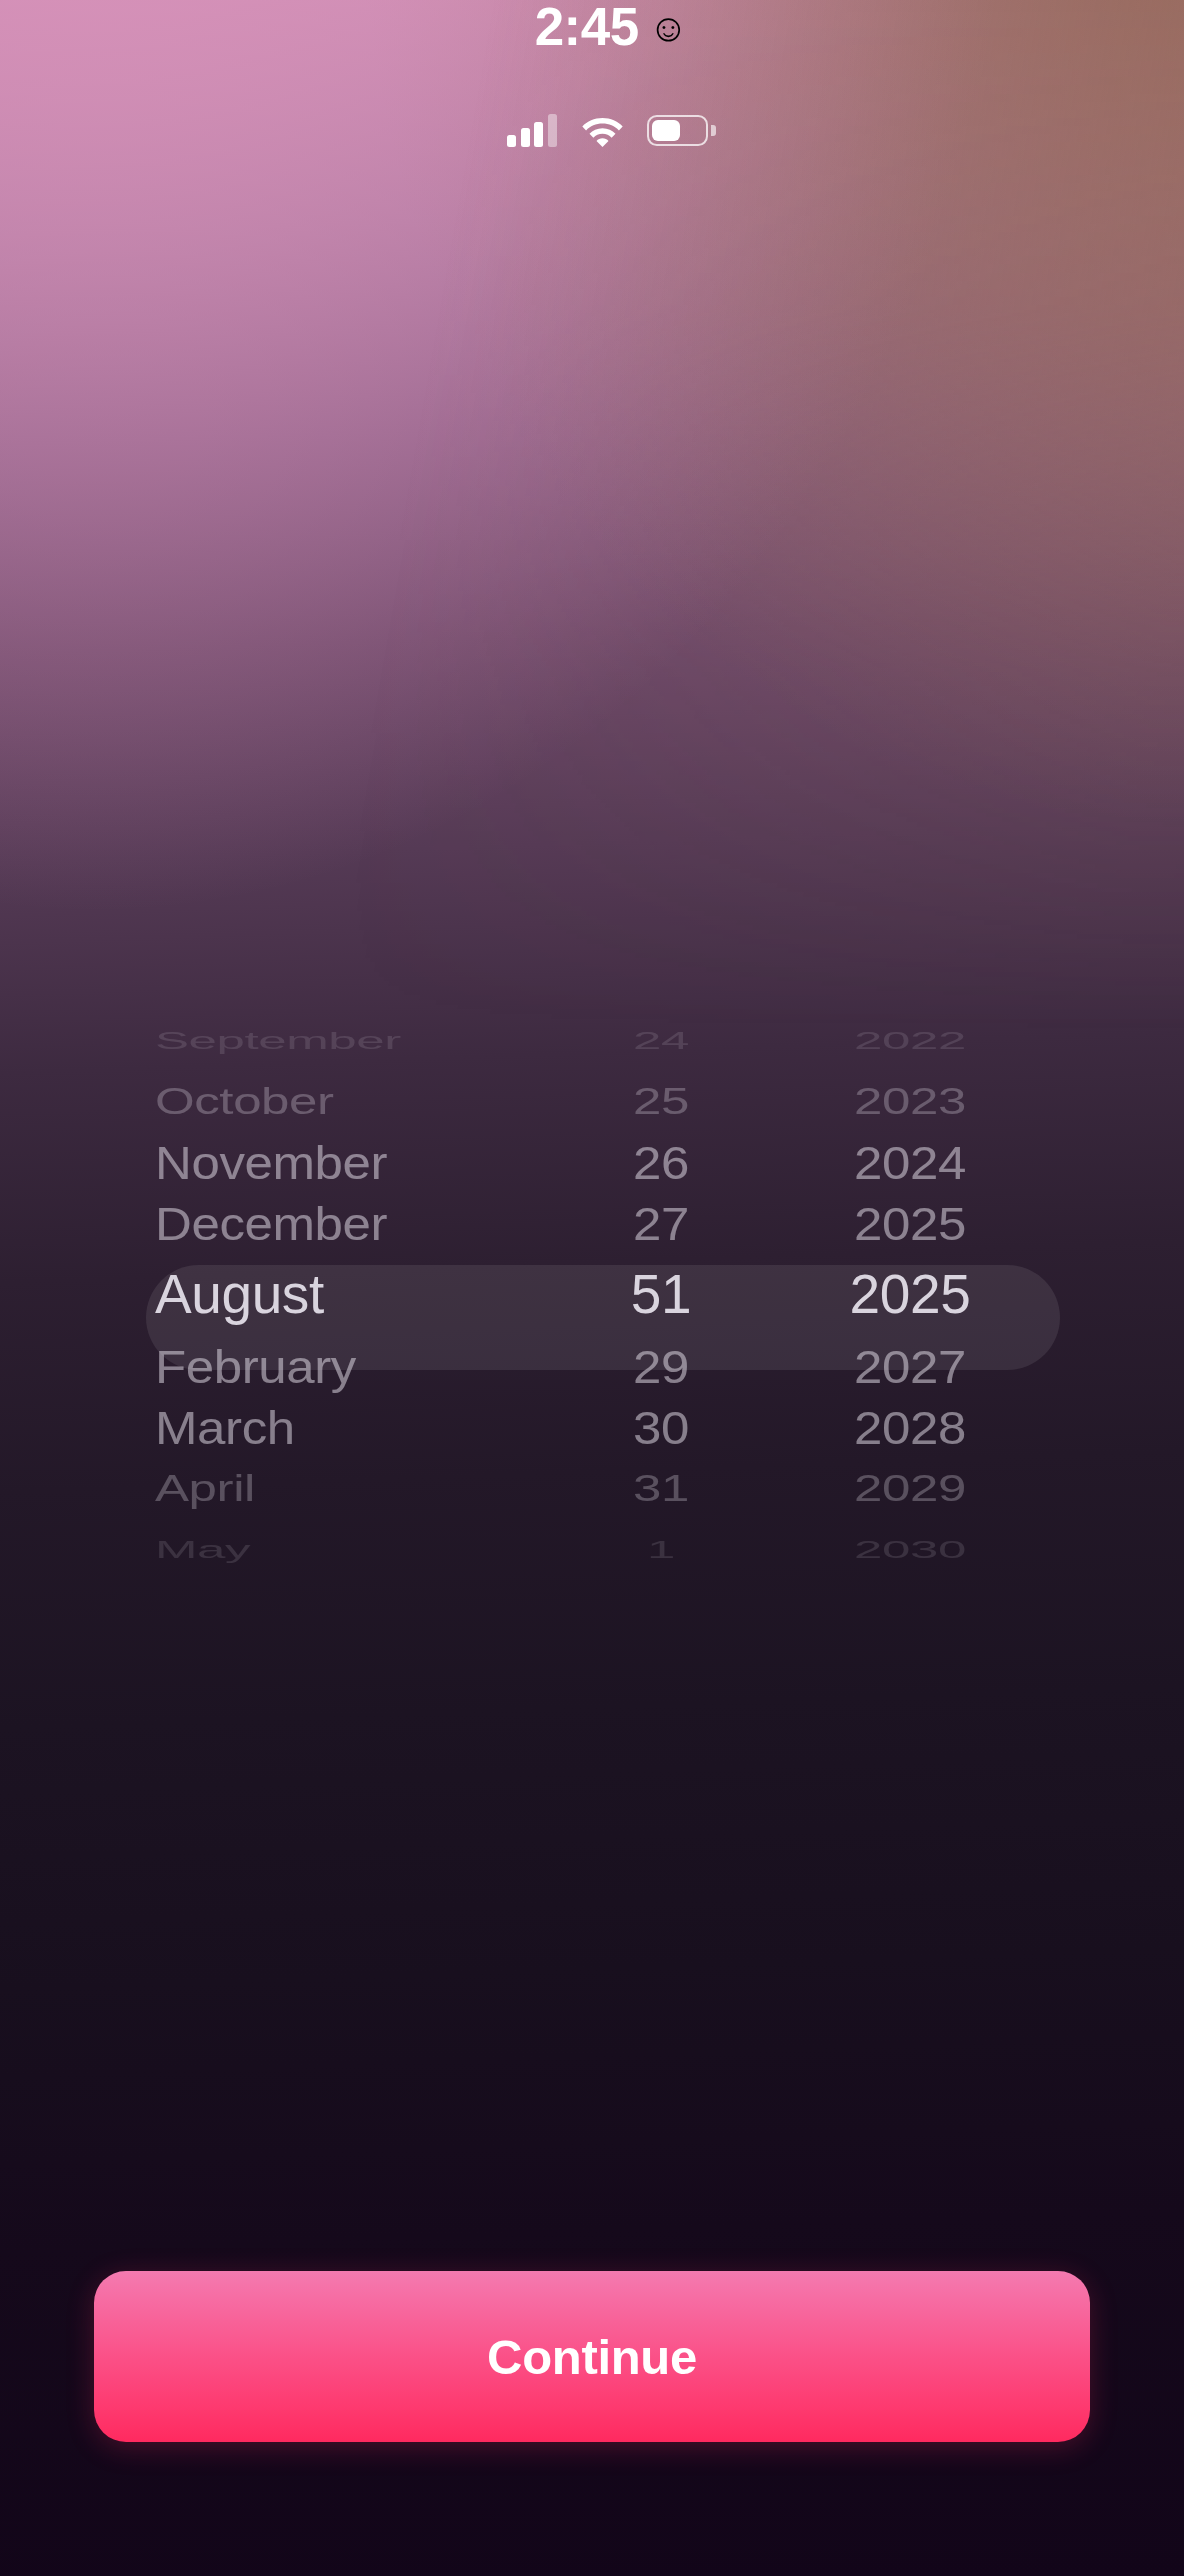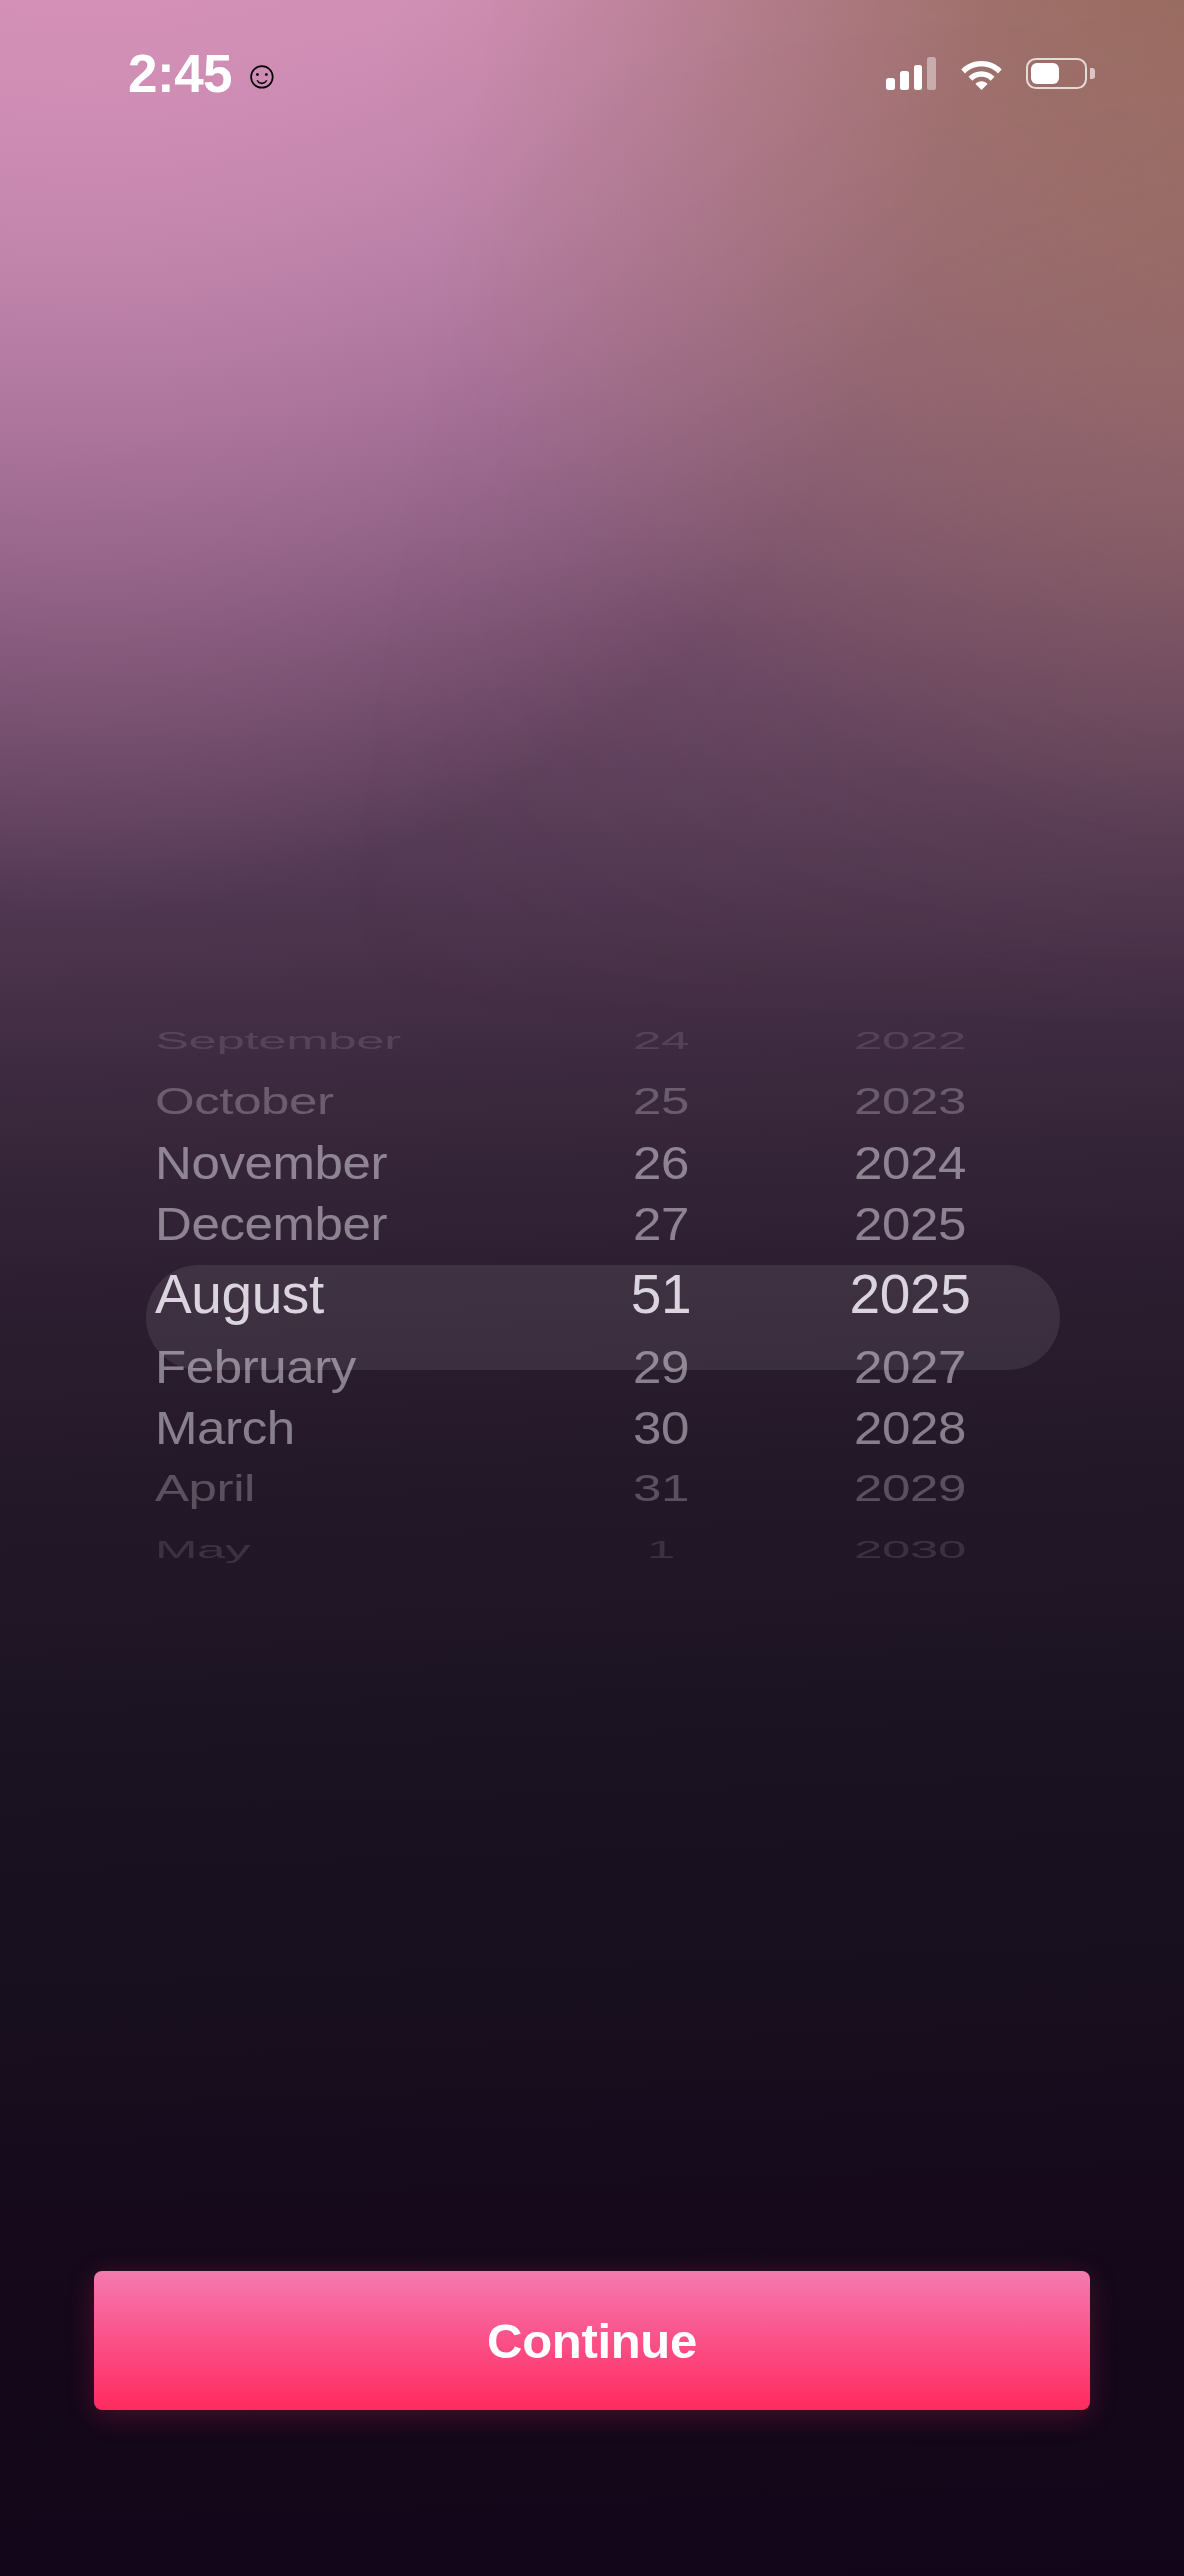--- a/index.html
+++ b/index.html
@@ -44,20 +44,21 @@
     -webkit-mask-image:linear-gradient(180deg, #000 0%, rgba(0,0,0,0.85) 12%, rgba(0,0,0,0.30) 26%, rgba(0,0,0,0) 40%);
             mask-image:linear-gradient(180deg, #000 0%, rgba(0,0,0,0.85) 12%, rgba(0,0,0,0.30) 26%, rgba(0,0,0,0) 40%);
   }
 
   
   #status-bar {
     position:absolute; top:0; left:0; width:1185px; height:147px;
     display:flex; align-items:center; justify-content:space-between;
     padding:0 90px 0 128px;
     z-index:6;
+    flex-direction:column;
   }
   #status-left { display:flex; align-items:center; gap:9.8px; }
   #status-time {
     color:#ffffff; font-size:53px; font-weight:700;
     letter-spacing:-0.5px; line-height:1;
   }
   #status-emoji { font-size:39px; line-height:1; margin-top:2px; }
   #status-right { display:flex; align-items:center; gap:23.6px; }
 
   .signal-bars { display:flex; align-items:flex-end; gap:4.9px; height:33px; }
@@ -130,23 +131,23 @@
   
   .picker-row[data-depth="3"] { opacity:0.13; transform:scaleY(0.46); }
   .picker-row[data-depth="2"] { opacity:0.28; transform:scaleY(0.74); }
   .picker-row[data-depth="1"] { opacity:0.50; transform:scaleY(0.92); }
   .picker-row[data-depth="0"] { opacity:1.00; }
   .picker-row[data-depth="0"] span { color:#d9d4de; font-size:55px; }
 
   
   #continue-button {
     position:absolute; left:94px; top:2271px;
-    width:996px; height:139px;
+    width:996px; height:171px;
     border:none; outline:none;
-    border-radius:8px;
+    border-radius:32px;
     background:linear-gradient(180deg, #f islands 0%, #ff2d62 100%);
     background:linear-gradient(180deg, #f47ab0 0%, #fb4f86 52%, #ff2a5f 100%);
     color:#ffffff;
     font-family:"Liberation Sans", sans-serif;
     font-size:49px; font-weight:700;
     letter-spacing:-0.3px;
     cursor:pointer;
     z-index:7;
     box-shadow:0 5.9px 27.5px rgba(255,45,98,0.22);
   }

